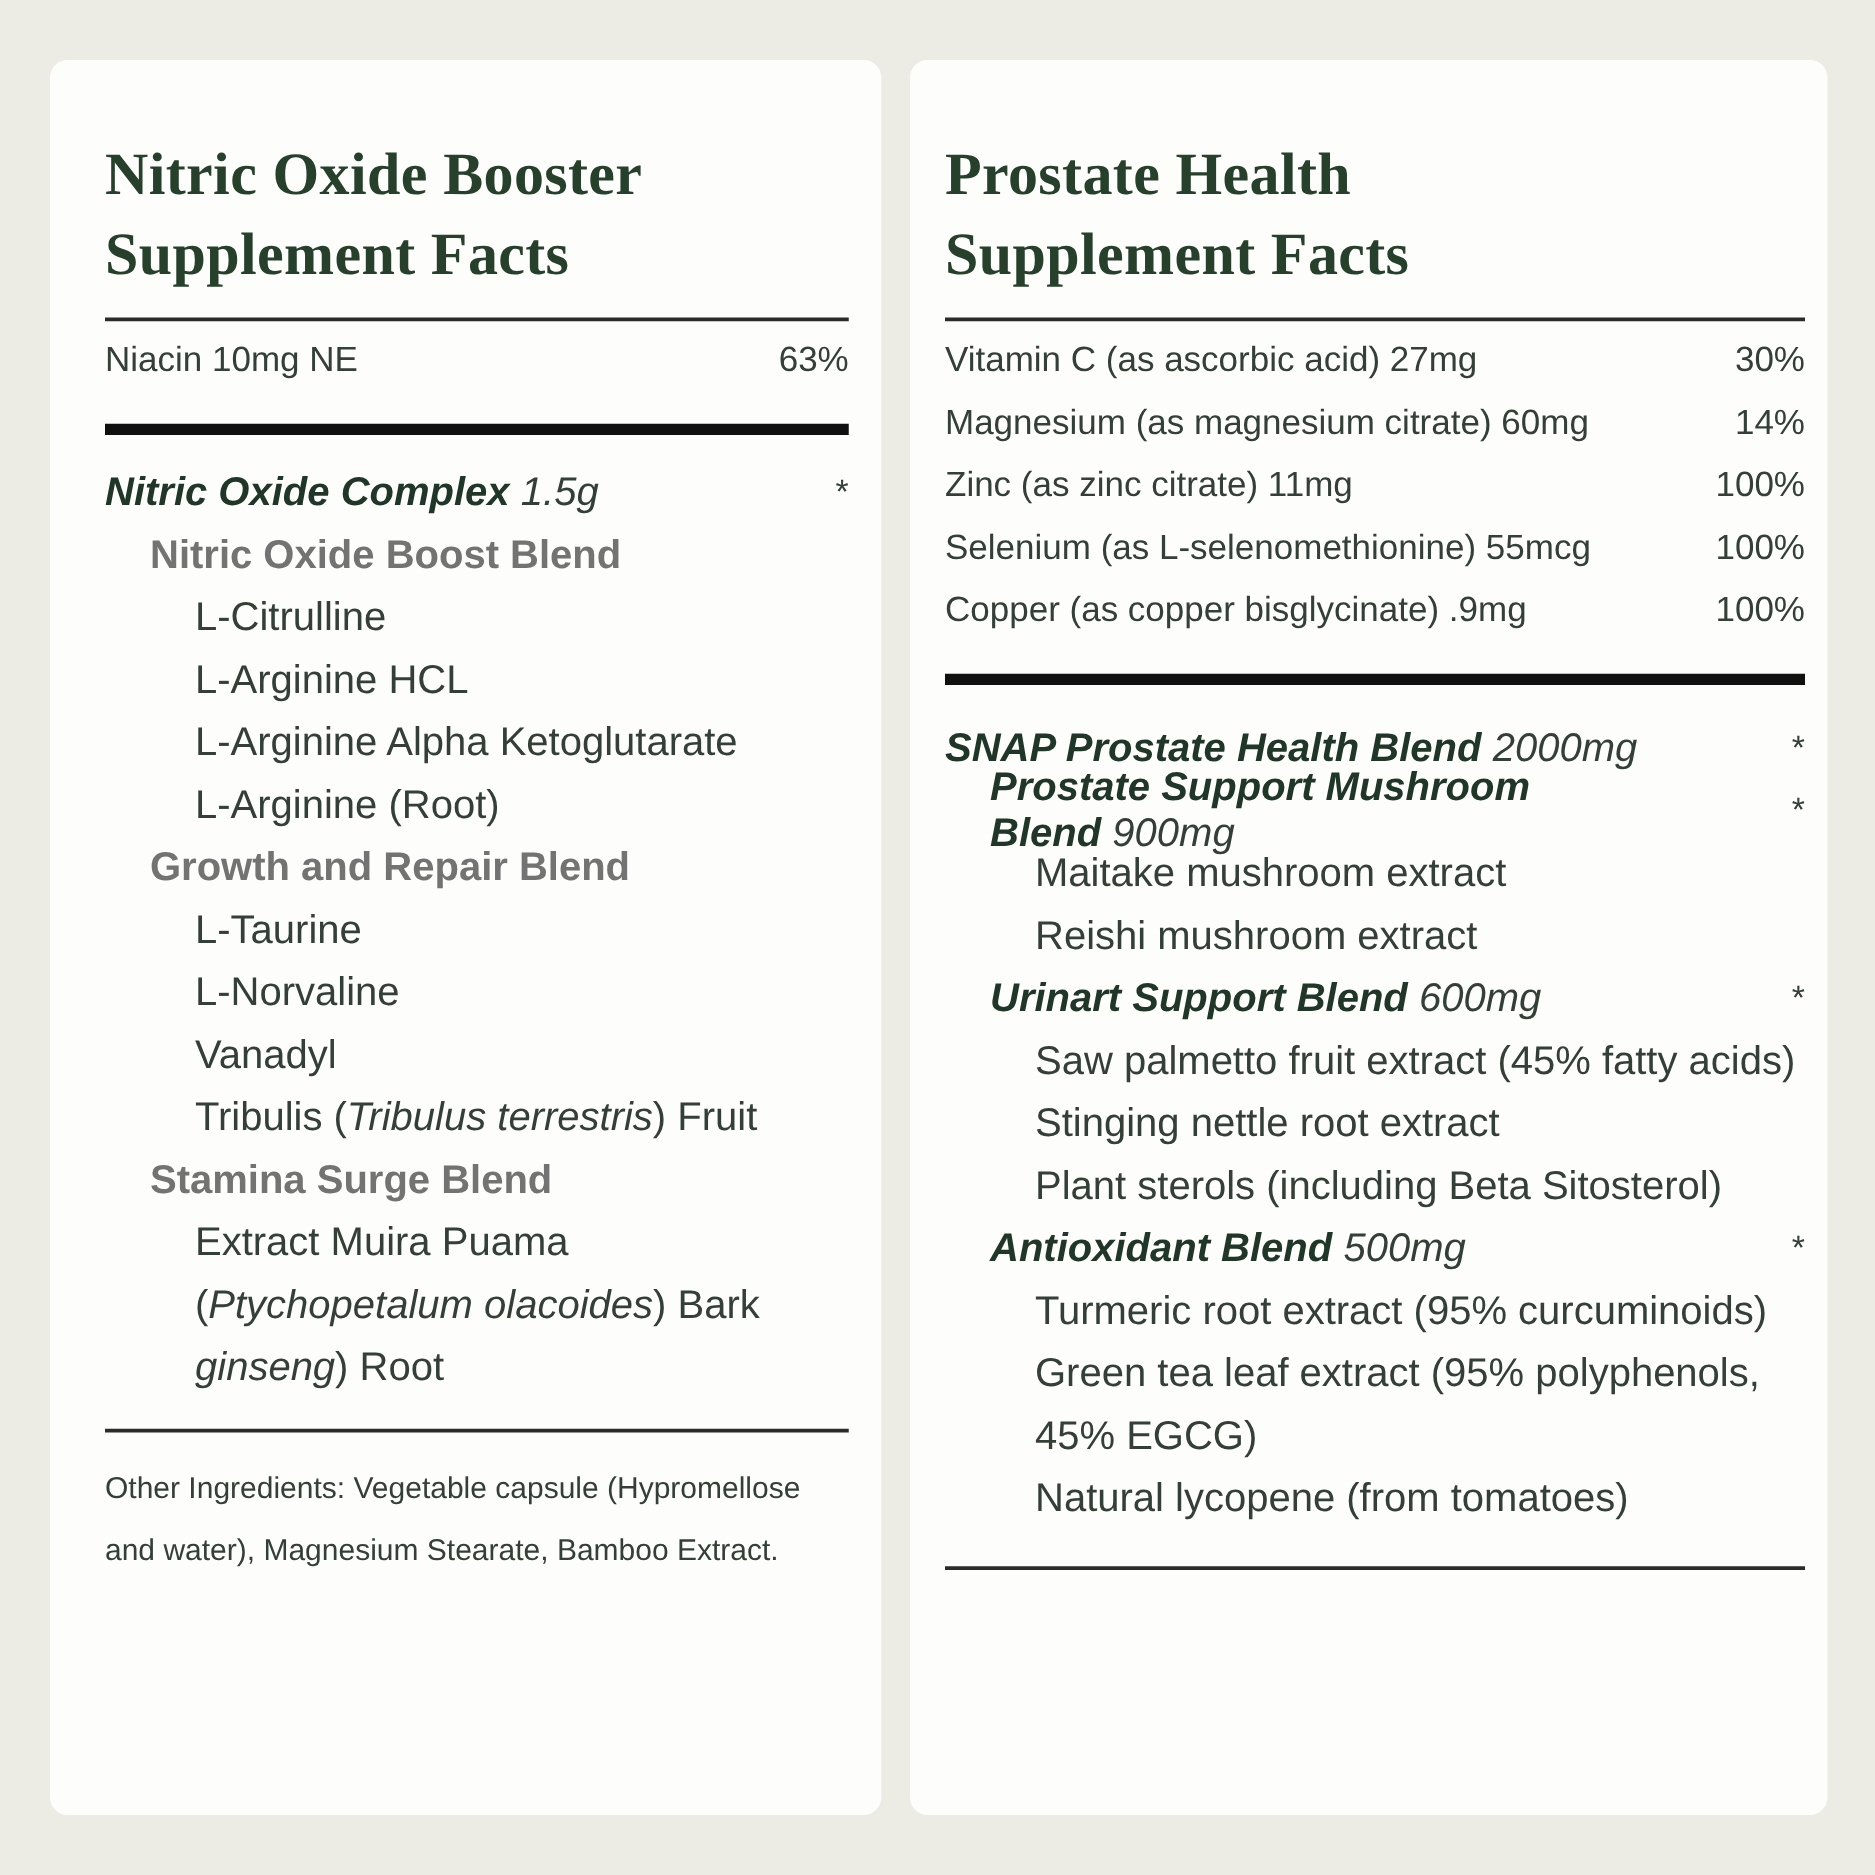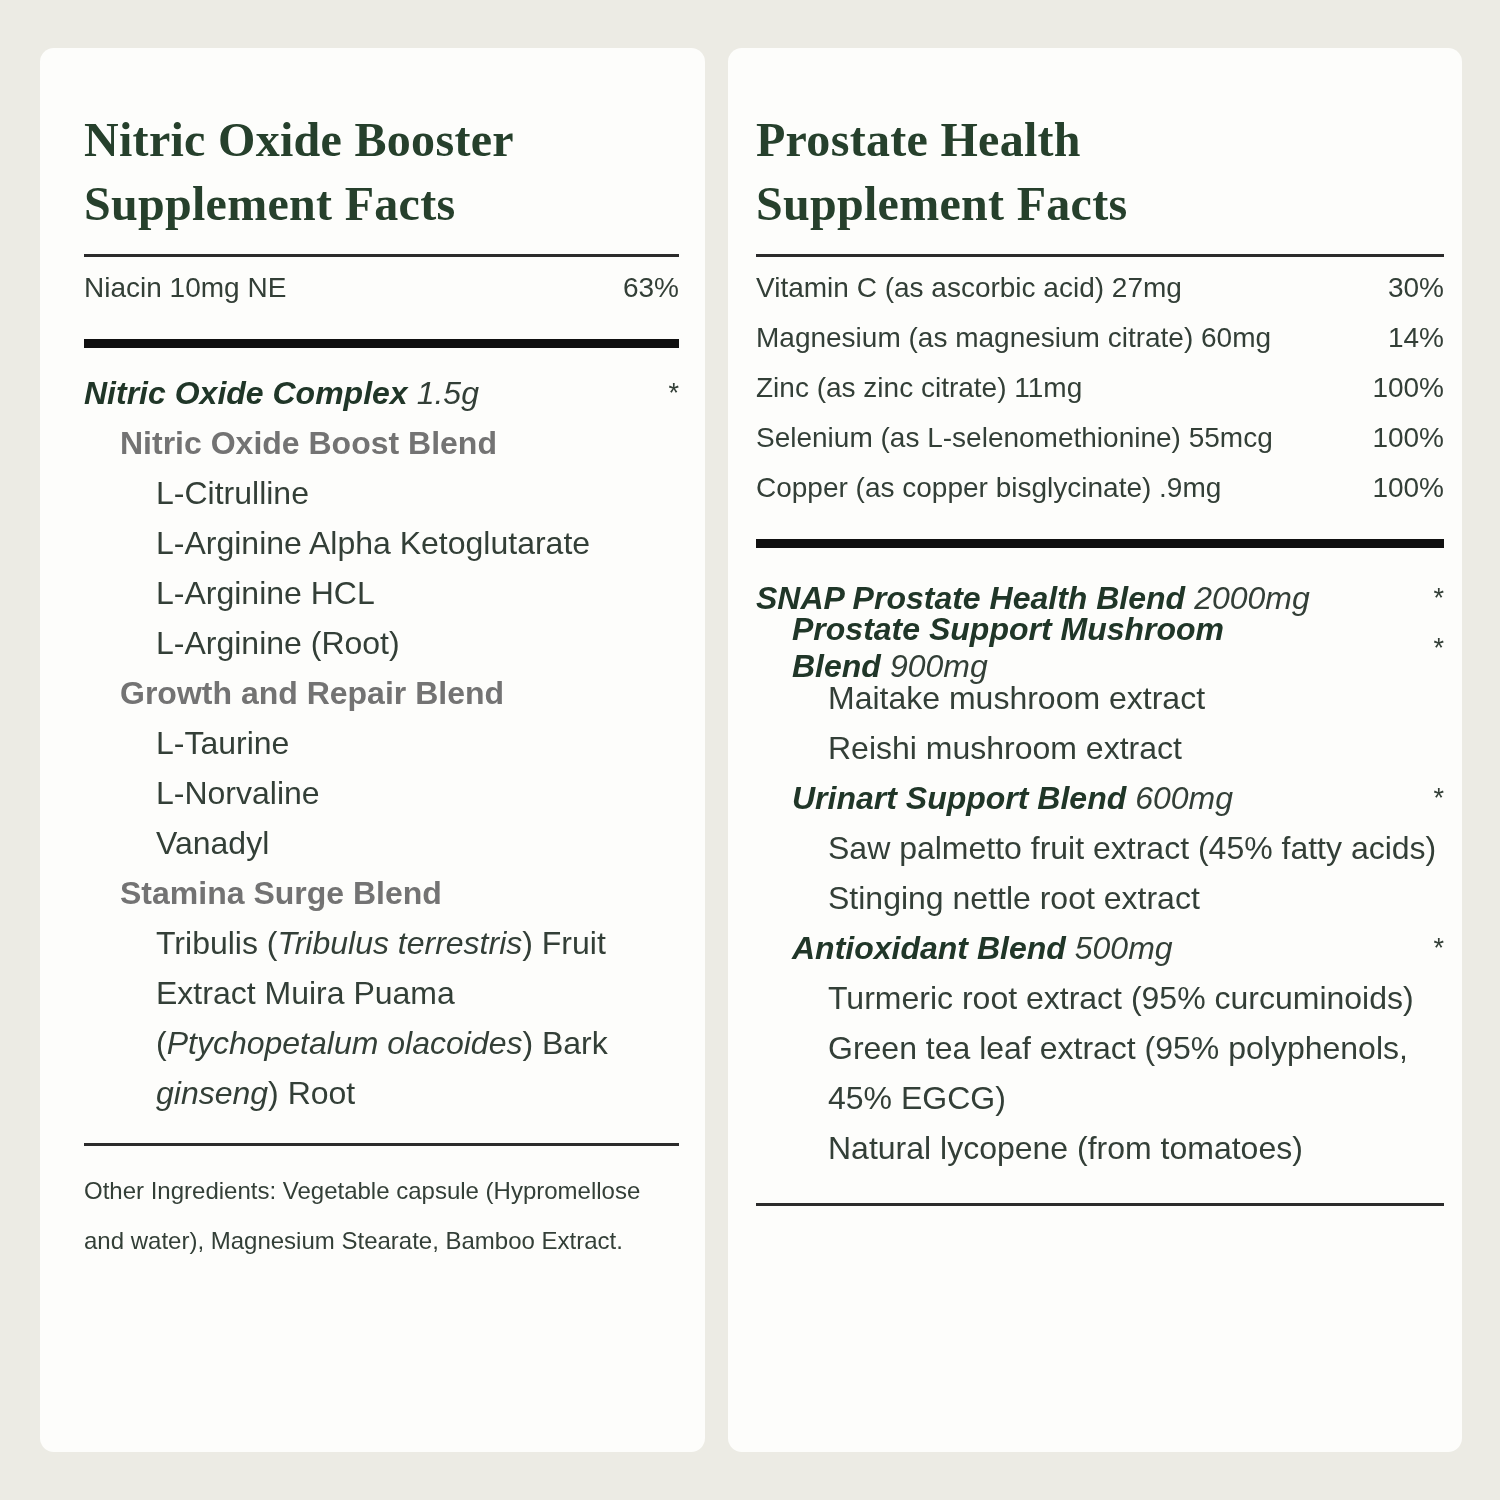--- a/index.html
+++ b/index.html
@@ -75,50 +75,50 @@
       <span class="ast">*</span>
     </div>
 
     <div class="row lvl1">
       <span class="bhead">Nitric Oxide Boost Blend</span>
     </div>
     <div class="row lvl2">
         <span>L-Citrulline</span>
       </div>
     <div class="row lvl2">
+        <span>L-Arginine HCL</span>
+      </div>
+    <div class="row lvl2">
         <span>L-Arginine Alpha Ketoglutarate</span>
       </div>
     <div class="row lvl2">
-        <span>L-Arginine HCL</span>
-      </div>
-    <div class="row lvl2">
         <span>L-Arginine (Root)</span>
       </div>
 
     <div class="row lvl1">
       <span class="bhead">Growth and Repair Blend</span>
     </div>
     <div class="row lvl2">
         <span>L-Taurine</span>
       </div>
     <div class="row lvl2">
         <span>L-Norvaline</span>
       </div>
     <div class="row lvl2">
         <span>Vanadyl</span>
       </div>
 
-    <div class="row lvl1">
-      <span class="bhead">Stamina Surge Blend</span>
-    </div>
     <div class="row lvl2">
         <span>Tribulis (</span>
         <i>Tribulus terrestris</i>
         <span>) Fruit</span>
       </div>
+    <div class="row lvl1">
+      <span class="bhead">Stamina Surge Blend</span>
+    </div>
     <div class="row lvl2">
         <span>Extract Muira Puama</span>
       </div>
     <div class="row lvl2">
         <span>(</span>
         <i>Ptychopetalum olacoides</i>
         <span>) Bark</span>
       </div>
     <div class="row lvl2">
         <i>ginseng</i>
@@ -185,20 +185,23 @@
         <span class="bname">Urinart Support Blend</span><span>600mg</span>
       </span>
       <span class="ast">*</span>
     </div>
     <div class="row lvl2">
         <span>Saw palmetto fruit extract (45% fatty acids)</span>
       </div>
     <div class="row lvl2">
         <span>Stinging nettle root extract</span>
       </div>
+    <div class="row lvl2">
+        <span>Plant sterols (including Beta Sitosterol)</span>
+      </div>
     <div class="row lvl1">
       <span class="grow">
         <span class="bname">Antioxidant Blend</span><span>500mg</span>
       </span>
       <span class="ast">*</span>
     </div>
     <div class="row lvl2">
         <span>Turmeric root extract (95% curcuminoids)</span>
       </div>
     <div class="row lvl2">

